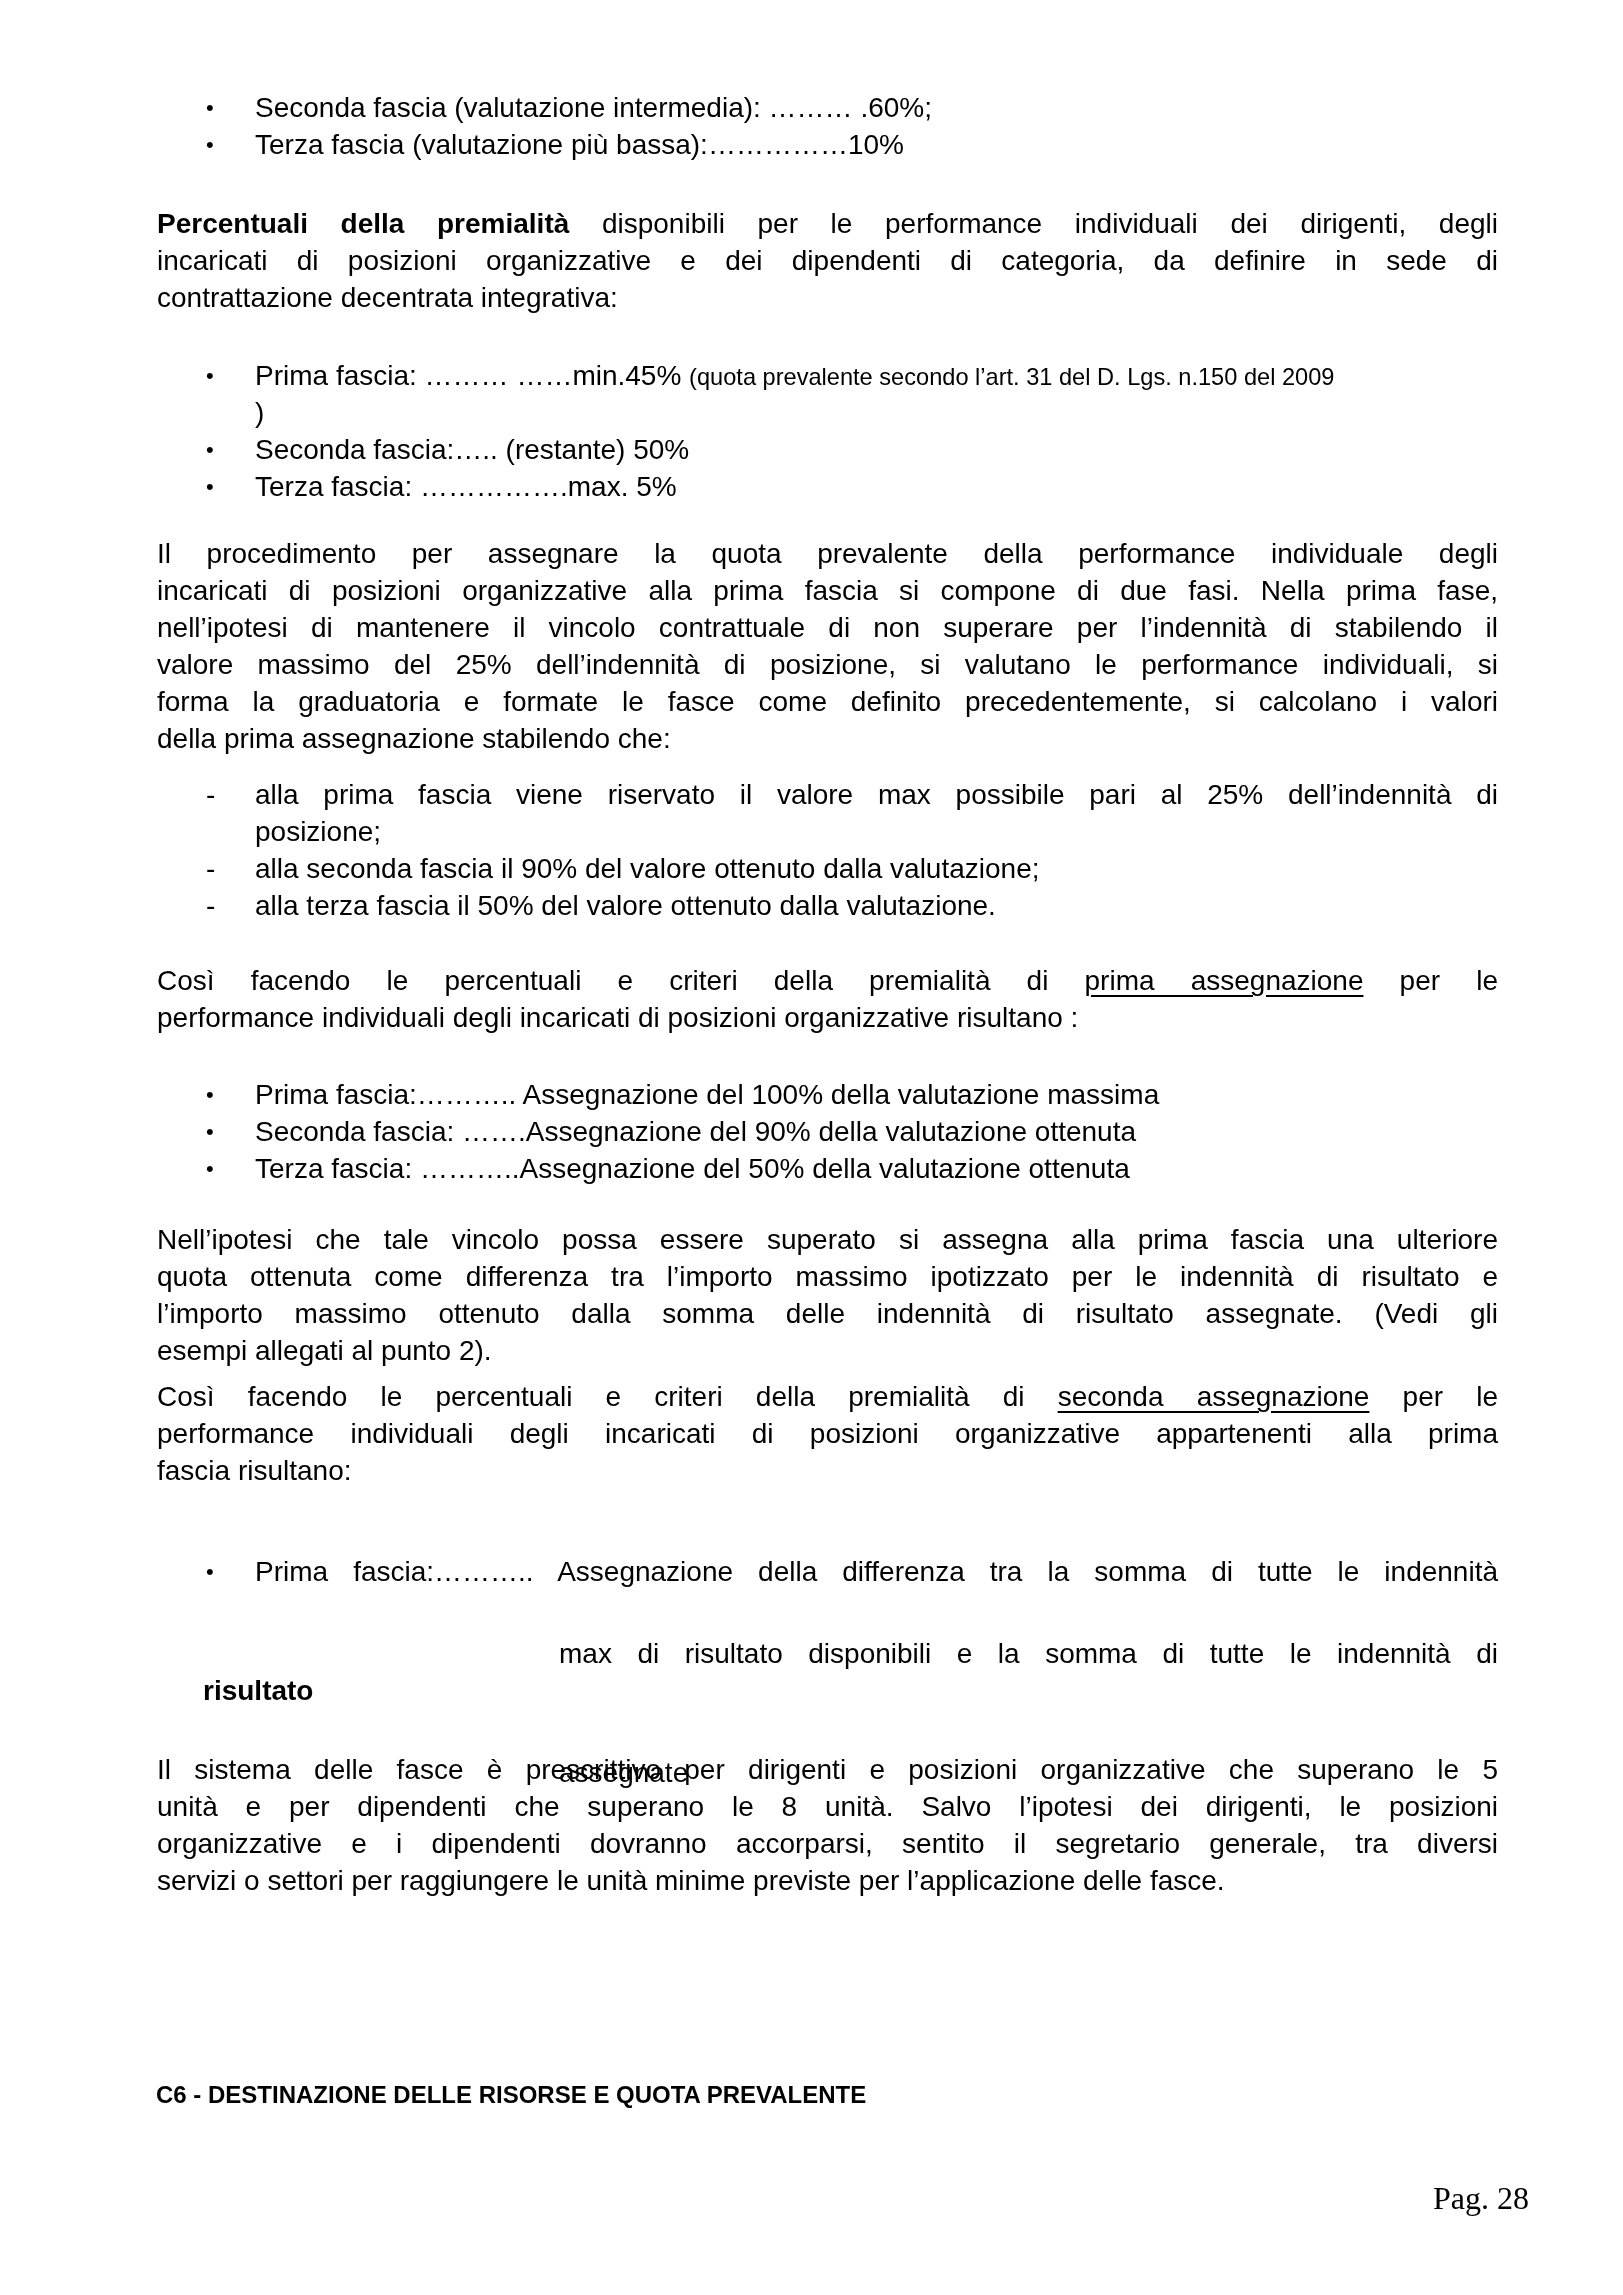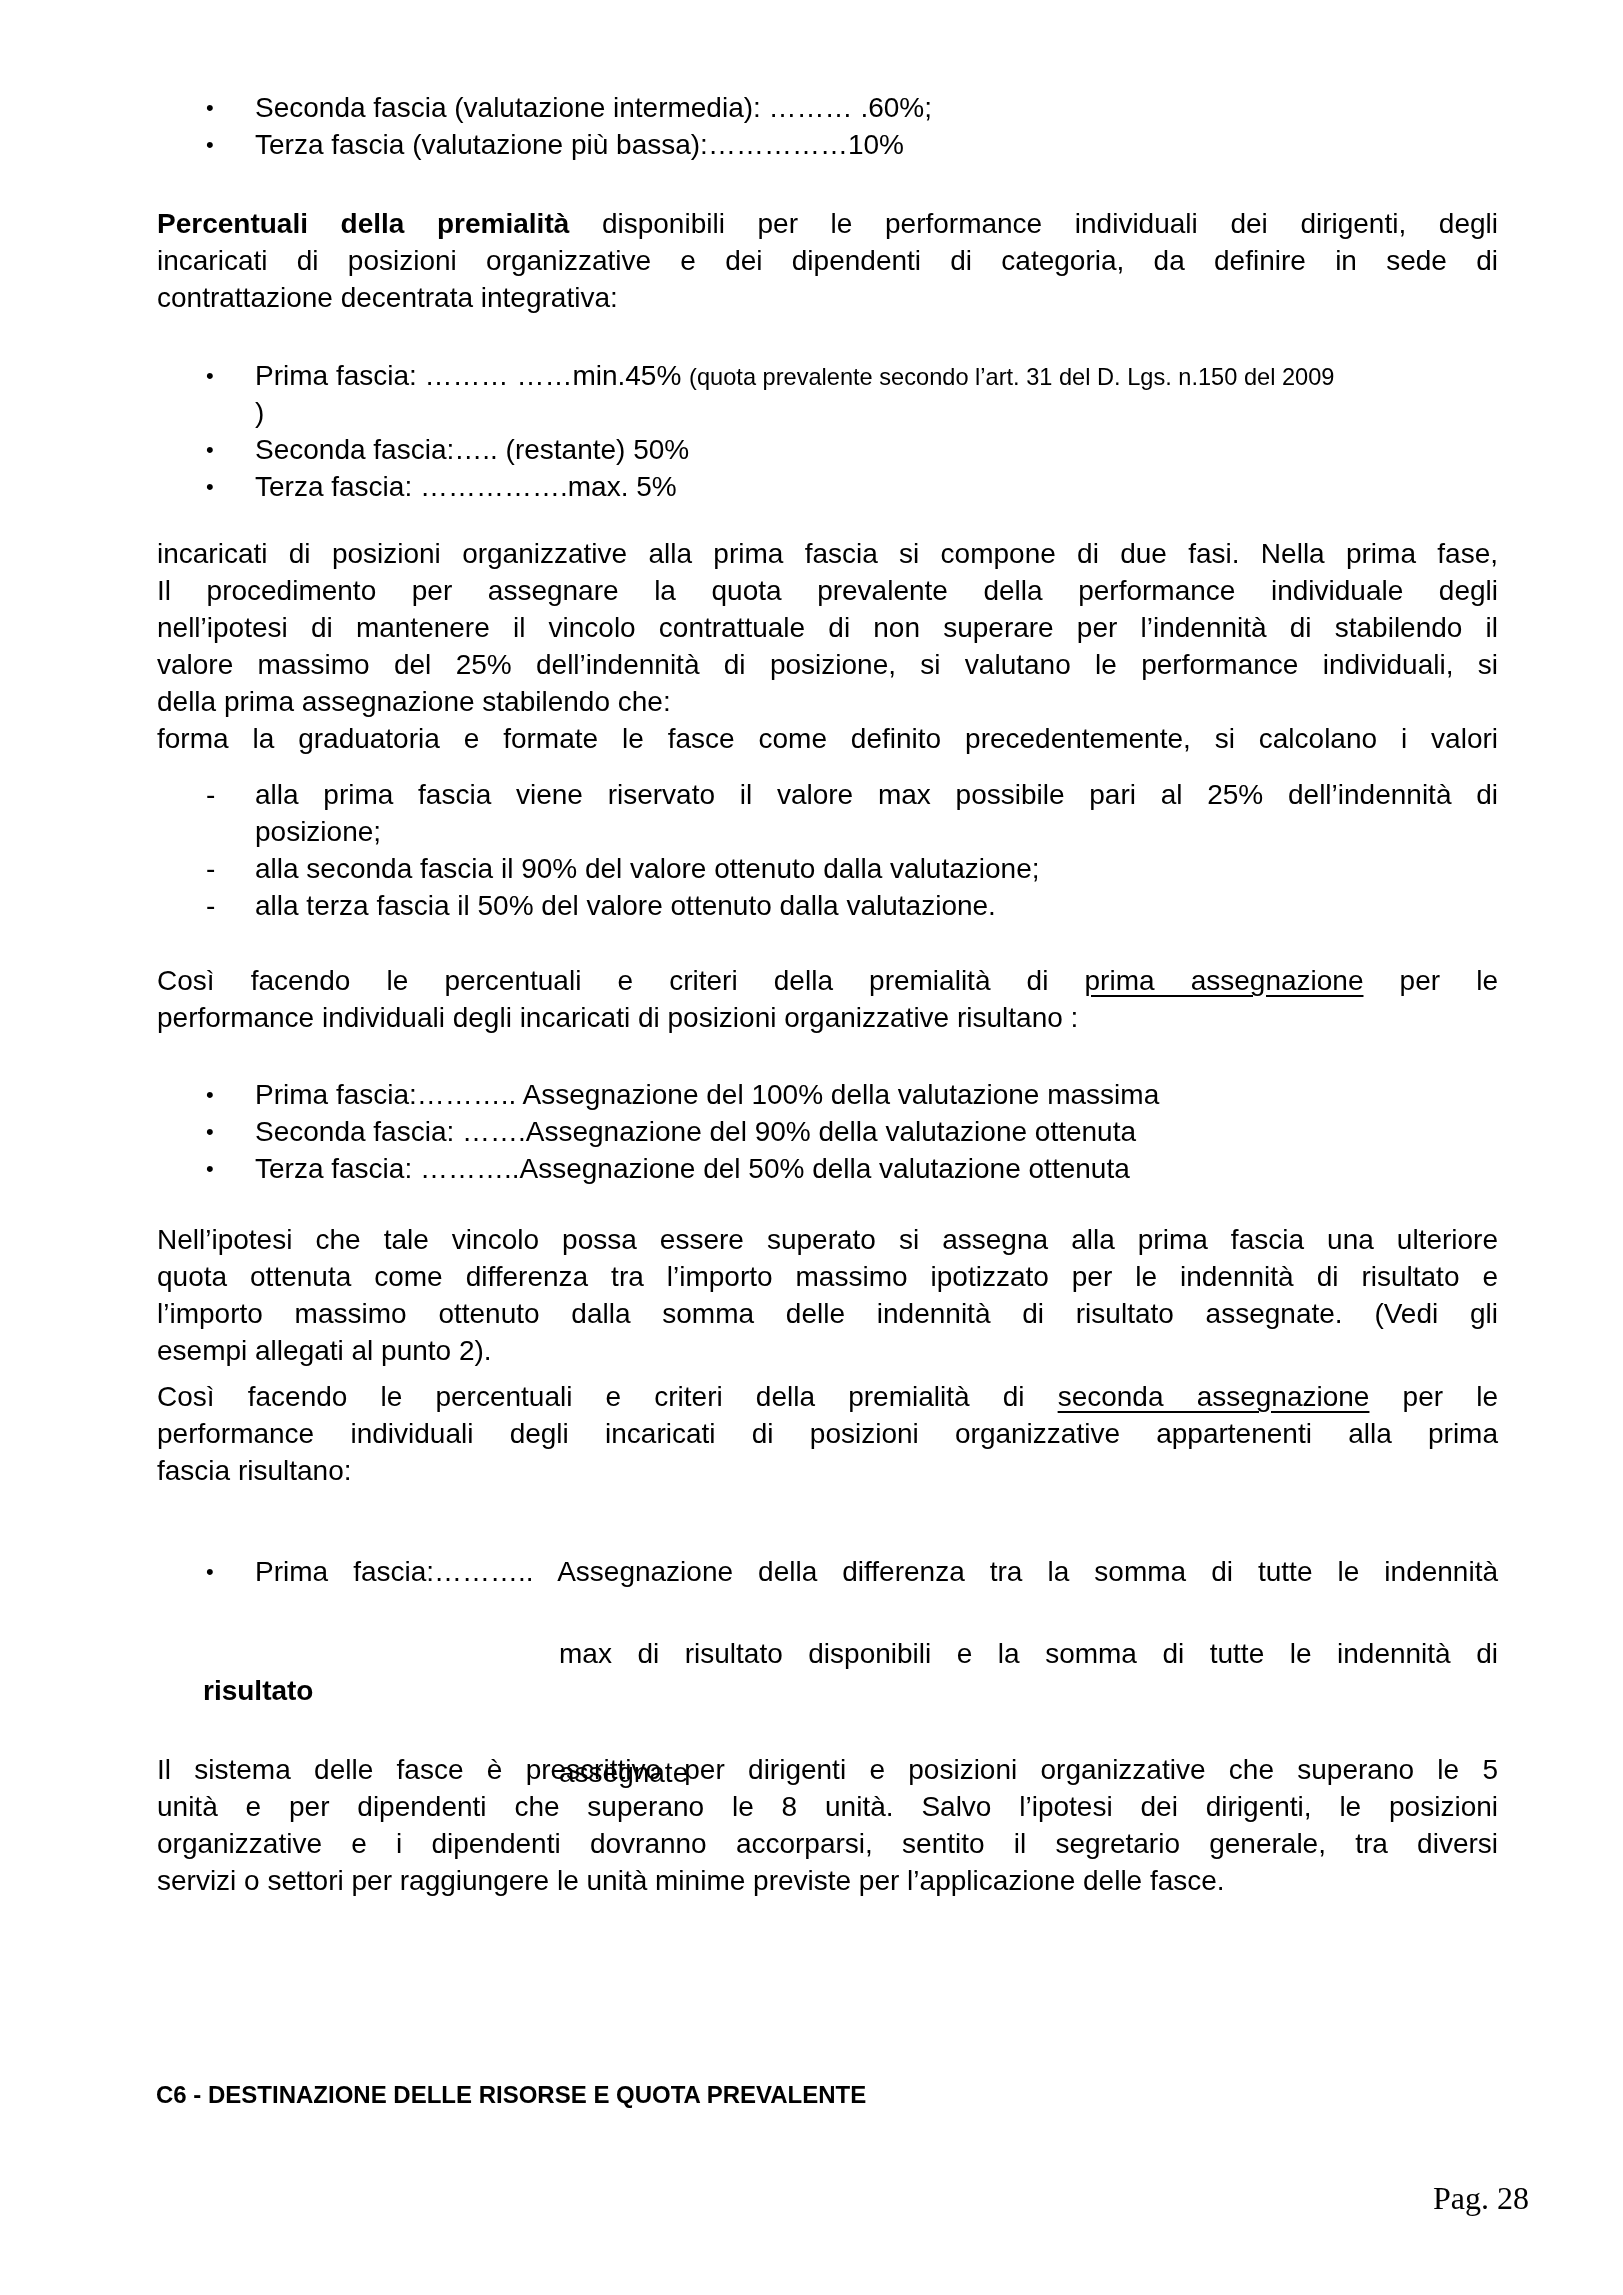--- a/index.html
+++ b/index.html
@@ -88,26 +88,26 @@
       <span class="marker bullet-glyph">•</span>
       <div class="line">Seconda fascia:….. (restante) 50%</div>
     </div>
     <div class="li">
       <span class="marker bullet-glyph">•</span>
       <div class="line">Terza fascia: …………….max. 5%</div>
     </div>
   </div>
 
   <div class="block" style="top:535px">
+    <div class="wline jl">Il procedimento per assegnare la quota prevalente della performance individuale degli</div>
     <div class="wline jl">incaricati di posizioni organizzative alla prima fascia si compone di due fasi. Nella prima fase,</div>
-    <div class="wline jl">Il procedimento per assegnare la quota prevalente della performance individuale degli</div>
     <div class="wline jl">nell’ipotesi di mantenere il vincolo contrattuale di non superare per l’indennità di stabilendo il</div>
     <div class="wline jl">valore massimo del 25% dell’indennità di posizione, si valutano le performance individuali, si</div>
+    <div class="wline jl">forma la graduatoria e formate le fasce come definito precedentemente, si calcolano i valori</div>
     <div class="wline">della prima assegnazione stabilendo che:</div>
-    <div class="wline jl">forma la graduatoria e formate le fasce come definito precedentemente, si calcolano i valori</div>
   </div>
 
   <div class="block" style="top:776px">
     <div class="li">
       <span class="marker">-</span>
       <div class="wline jl">alla prima fascia viene riservato il valore max possibile pari al 25% dell’indennità di</div>
       <div class="wline">posizione;</div>
     </div>
     <div class="li">
       <span class="marker">-</span>

